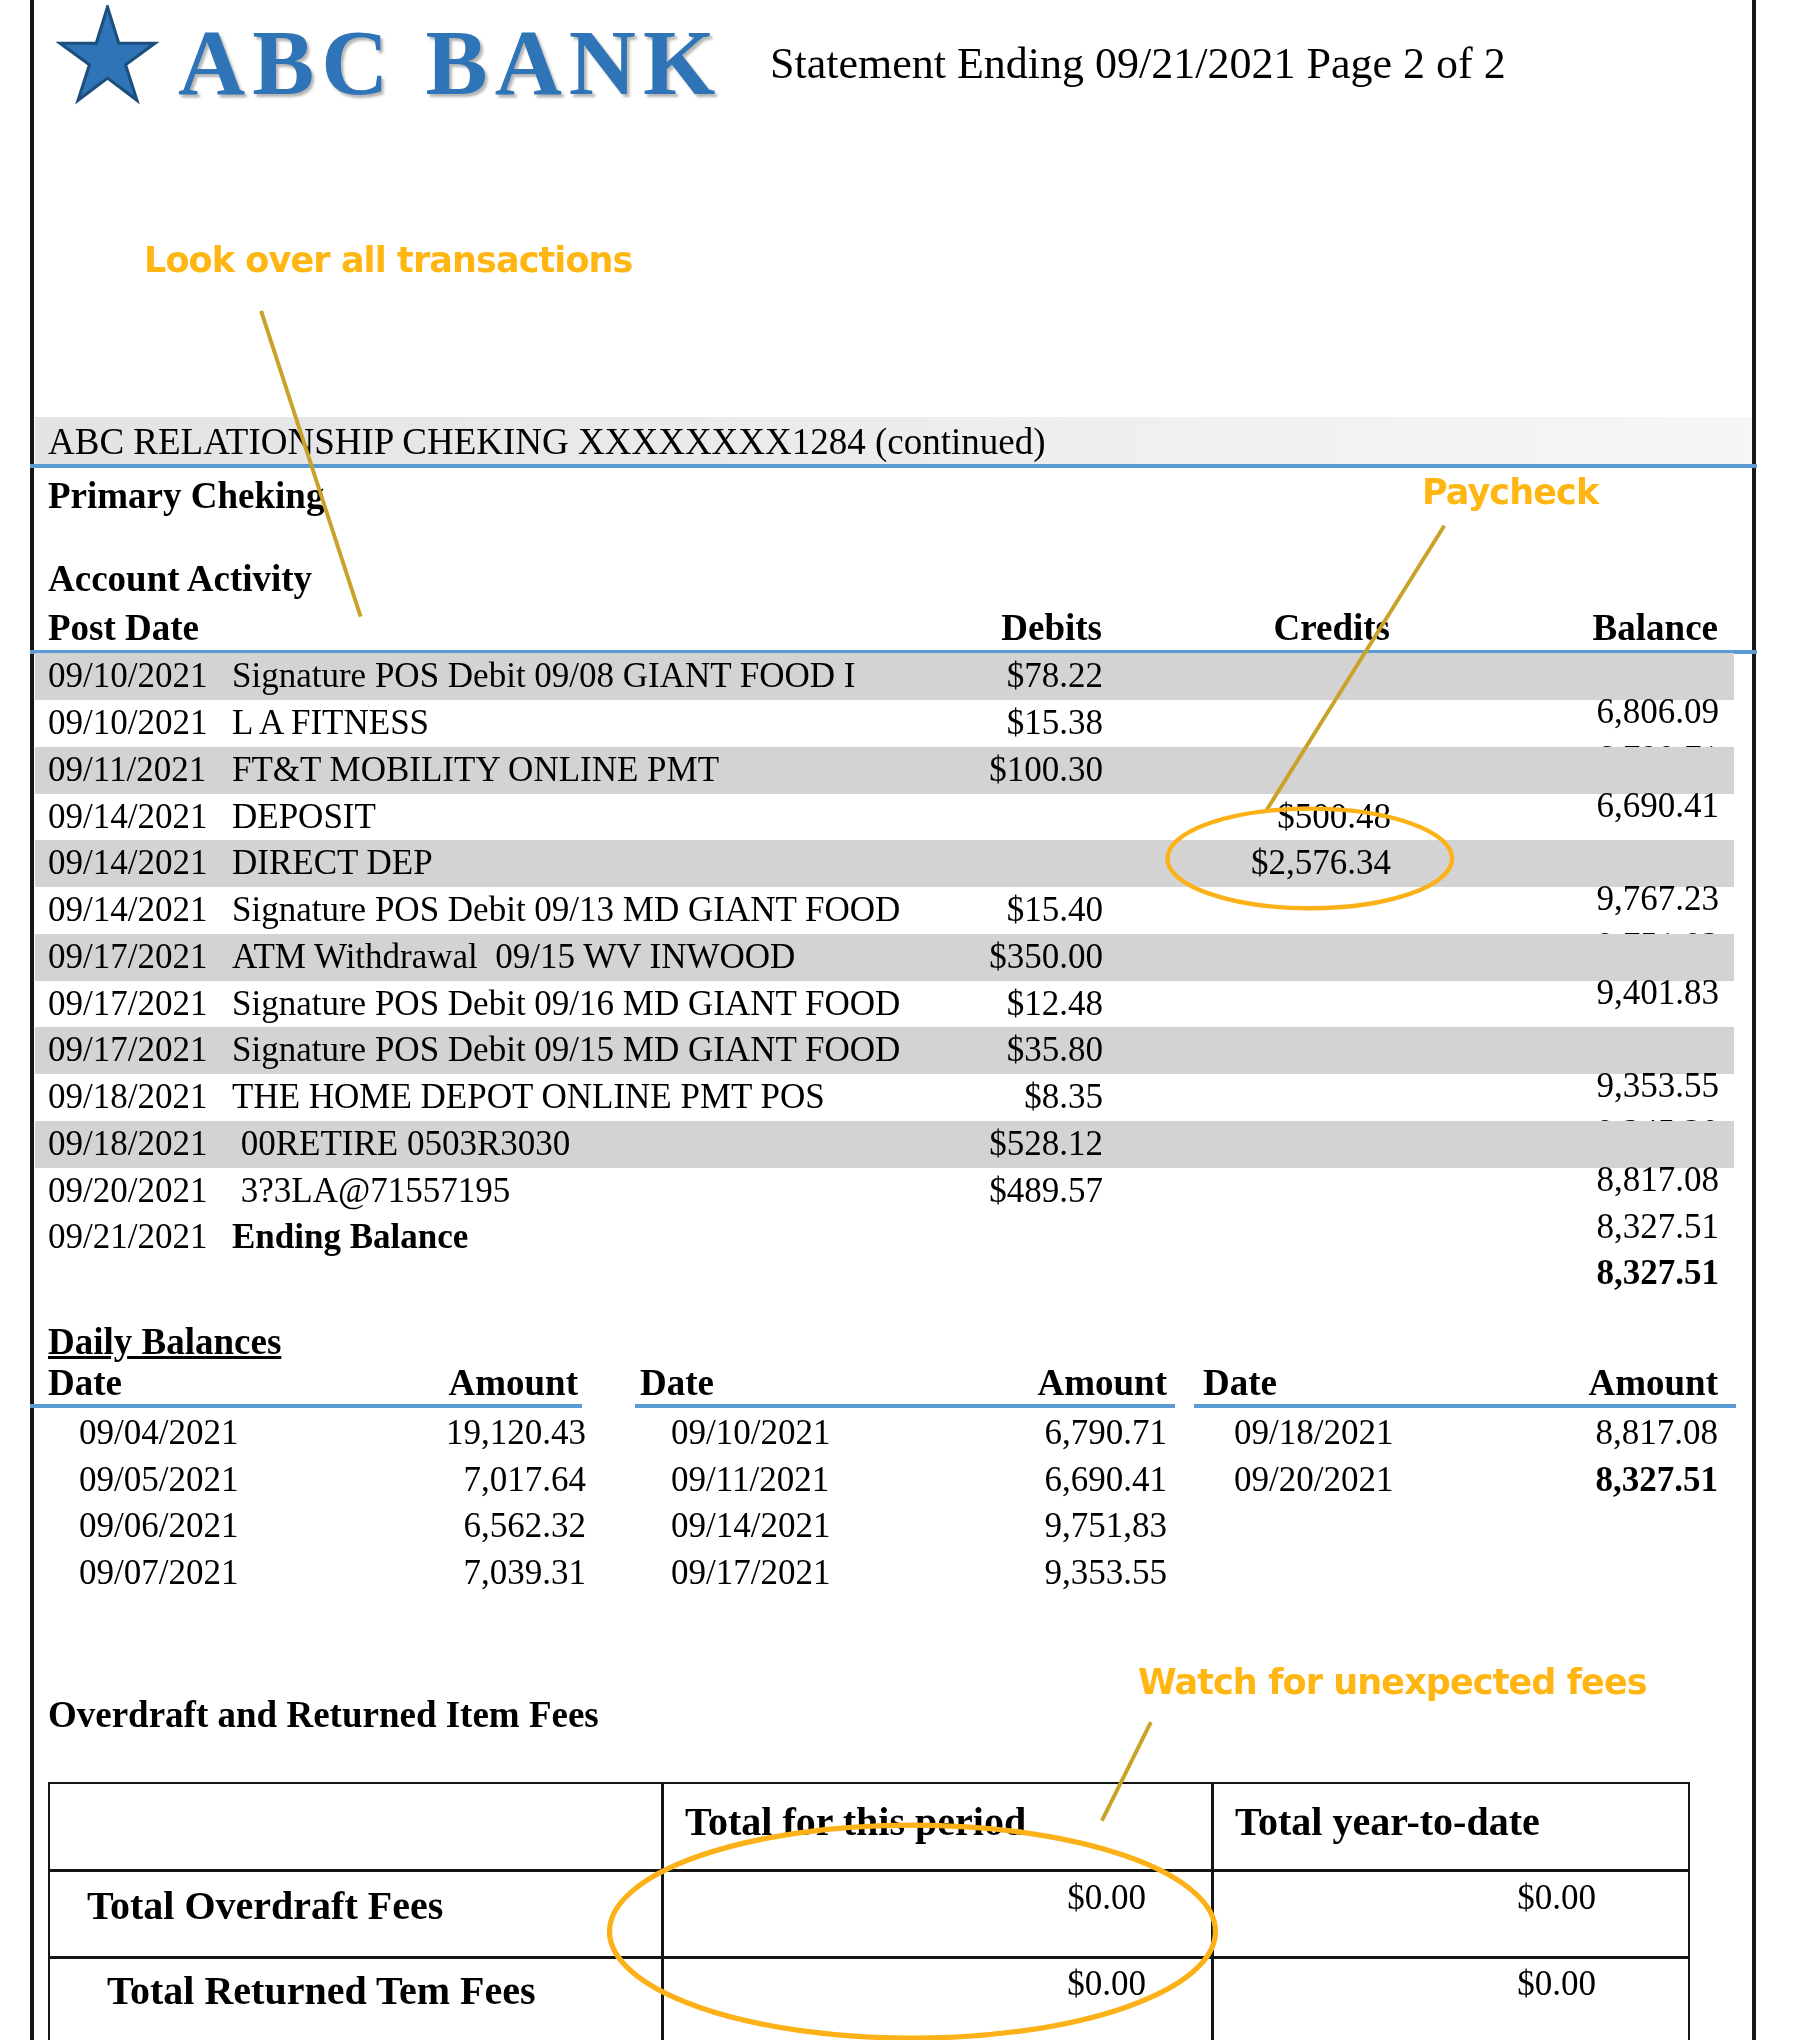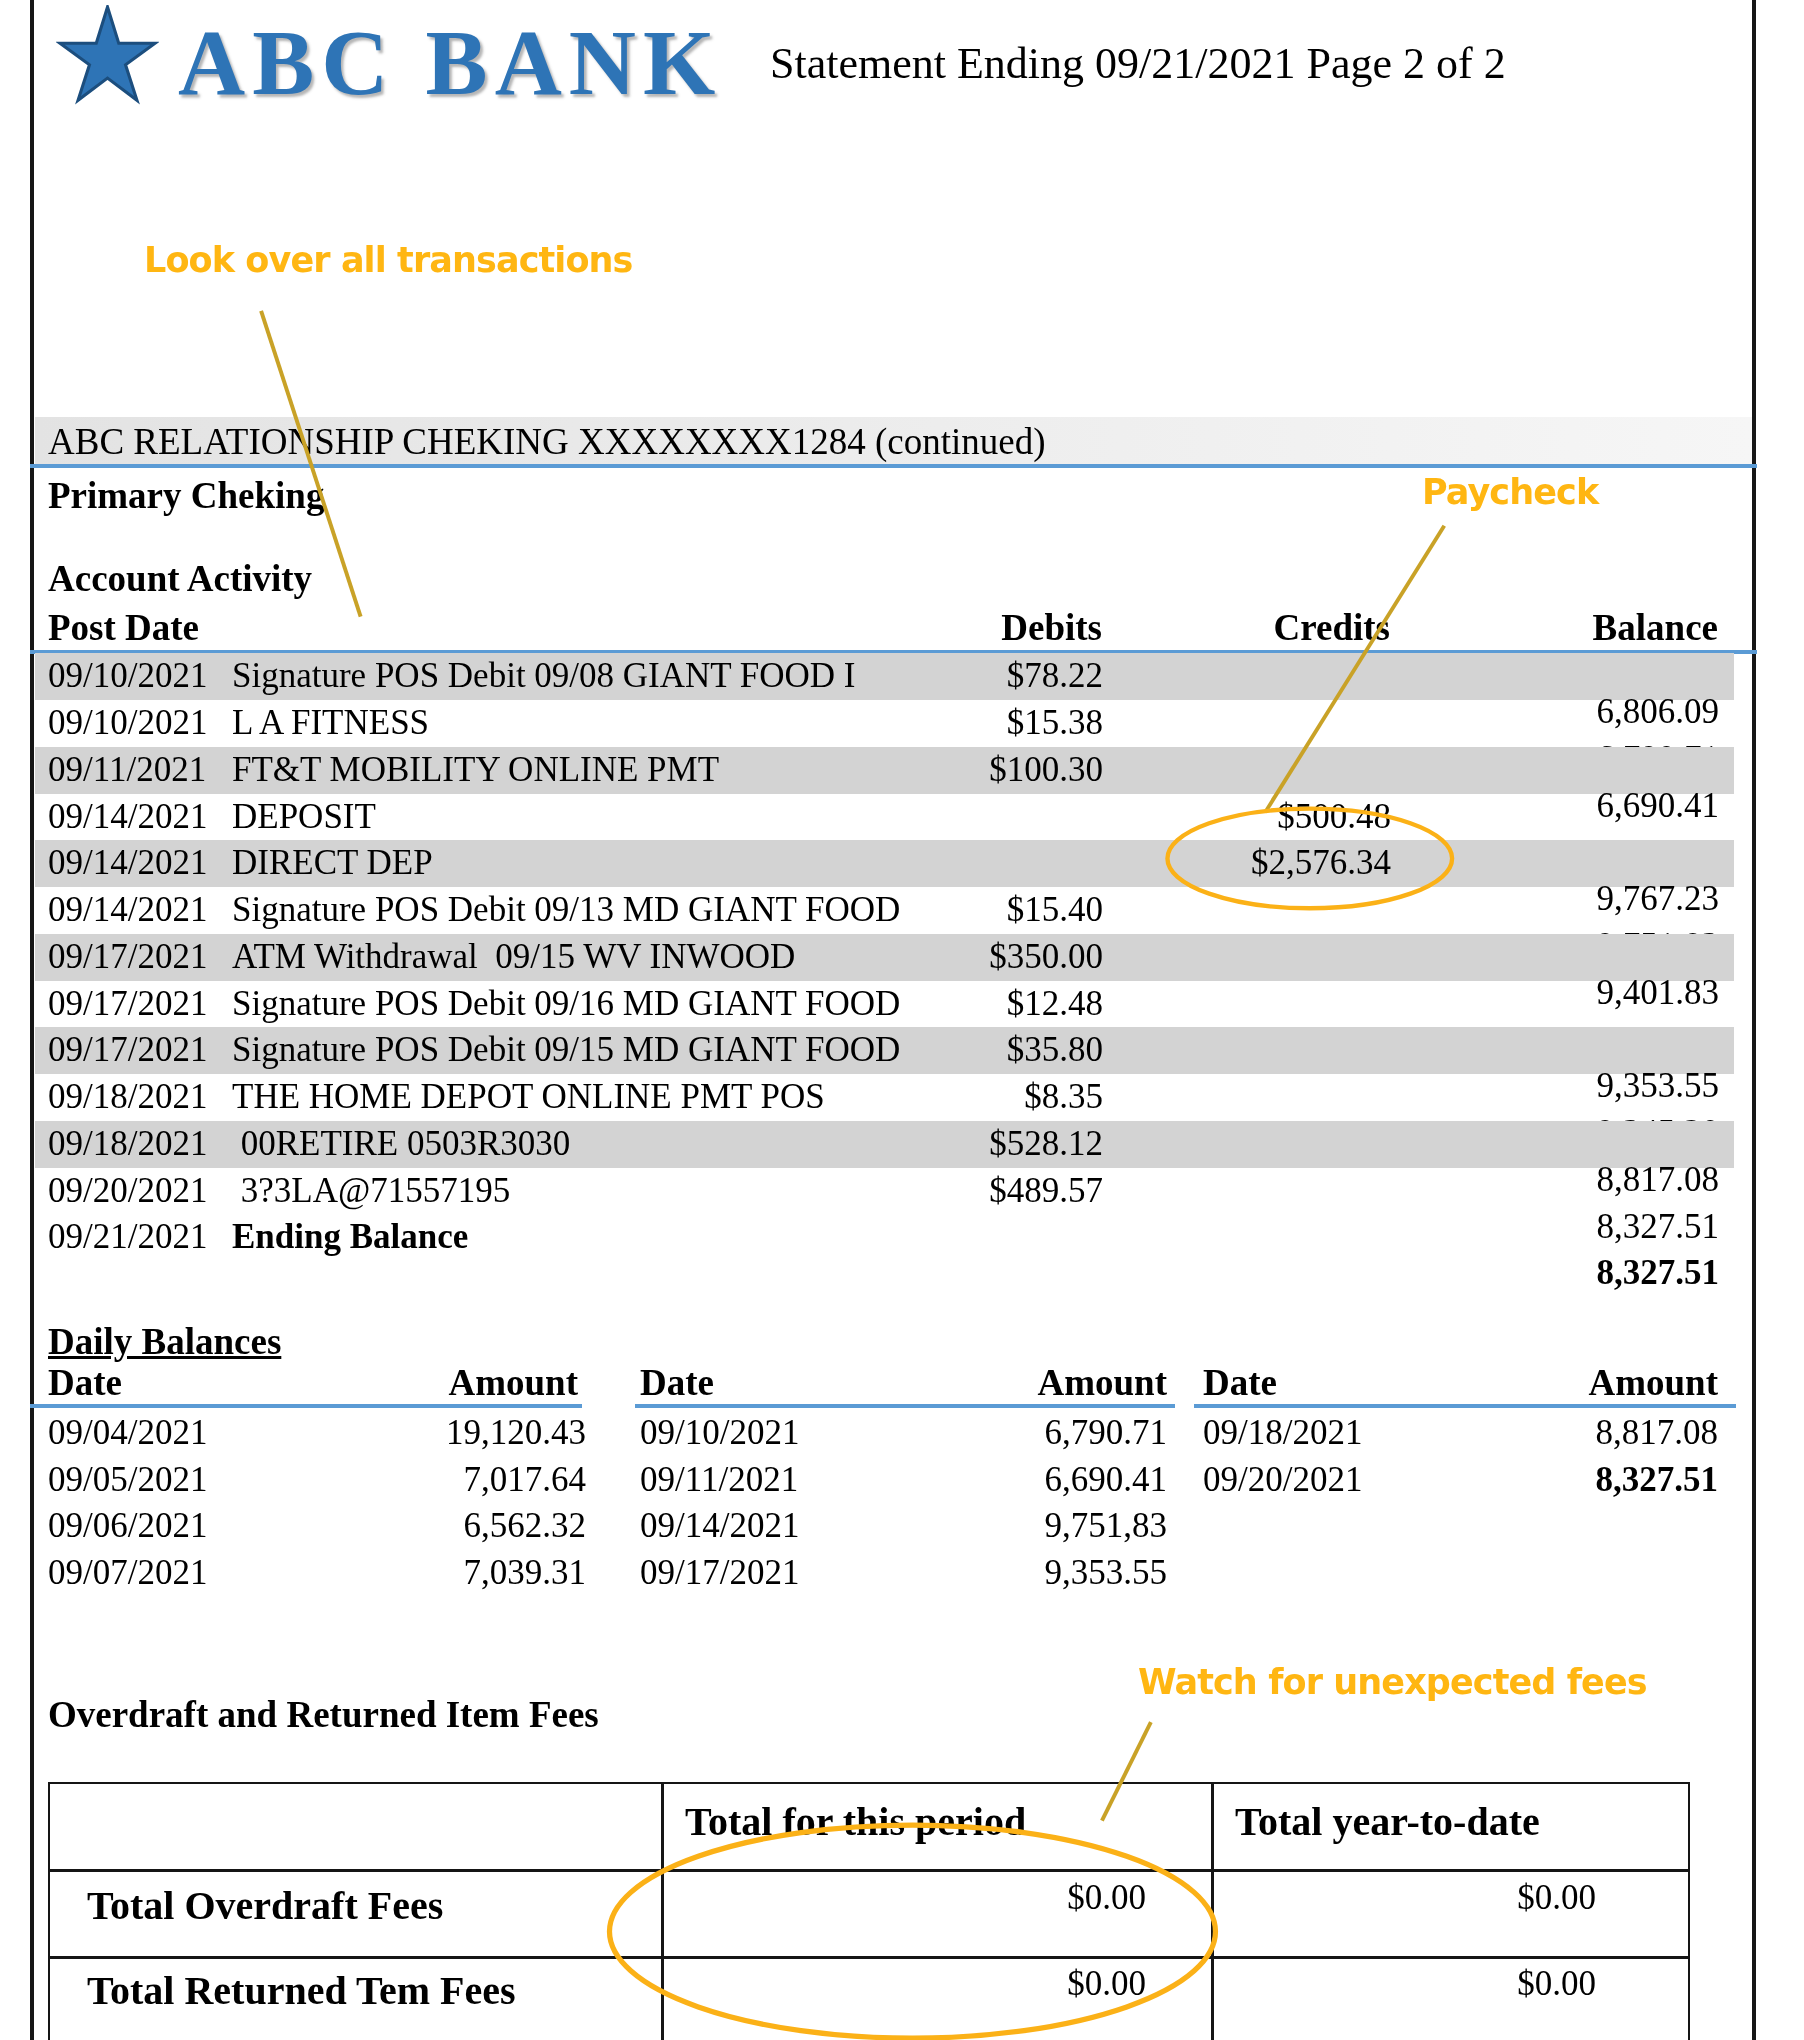--- a/index.html
+++ b/index.html
@@ -43,42 +43,42 @@
   .c-desc{left:197px;}
   .c-debit{right:631px;}
   .c-credit{right:343px;}
   .c-balance{right:15px;margin-top:36px;}
   .bold{font-weight:bold;}
 
   
   .db-title{position:absolute;left:48px;top:1320px;font-size:37px;font-weight:bold;text-decoration:underline;}
   .db-hdr{position:absolute;top:1361px;font-size:37px;font-weight:bold;white-space:nowrap;}
   .db-row{position:absolute;left:0;width:1804px;height:47px;font-size:35px;line-height:46px;}
-  .db-row span{position:absolute;white-space:nowrap;}
+  .db-row span{position:absolute;white-space:nowrap;margin-left:31px;}
   .db-d1{left:48px;} .db-a1{right:1218px;text-align:center;}
   .db-d2{left:640px;} .db-a2{right:637px;}
   .db-d3{left:1203px;} .db-a3{right:86px;}
   .db-rule1{left:30px;top:1404px;width:552px;}
   .db-rule2{left:635px;top:1404px;width:540px;}
   .db-rule3{left:1194px;top:1404px;width:542px;}
 
   
   .fees-title{position:absolute;left:48px;top:1693px;font-size:37px;font-weight:bold;}
   .fees-table{position:absolute;left:48px;top:1782px;width:1642px;height:293px;
               border:2.6px solid #151515;box-sizing:border-box;}
   .fees-vline{position:absolute;top:0;bottom:0;width:2.6px;background:#151515;}
   .fees-hline{position:absolute;left:0;right:0;height:2.6px;background:#151515;}
   .fv1{left:611px;} .fv2{left:1161px;}
   .fh1{top:85px;} .fh2{top:172px;}
   .fees-table span{position:absolute;white-space:nowrap;}
   .f-hdr{font-size:40px;font-weight:bold;}
   .f-hdr-period{left:635px;top:14px;} .f-hdr-ytd{left:1185px;top:14px;}
   .f-label{font-size:40px;font-weight:bold;left:37px;}
   .f-val{font-size:35px;}
-  .f-r1{top:94px;font-family:Liberation Serif, serif;} .f-r2{top:180px;}
+  .f-r1{top:94px;font-family:Liberation Serif, serif;} .f-r2{top:180px;margin-left:20px;}
   .f-val-p{right:542px;} .f-val-y{right:92px;}
 
   .overlay{position:absolute;left:0;top:0;z-index:10;pointer-events:none;}
 </style>
 </head>
 <body>
 
 <div class="page">
 
   <div class="border-v border-left"></div>

